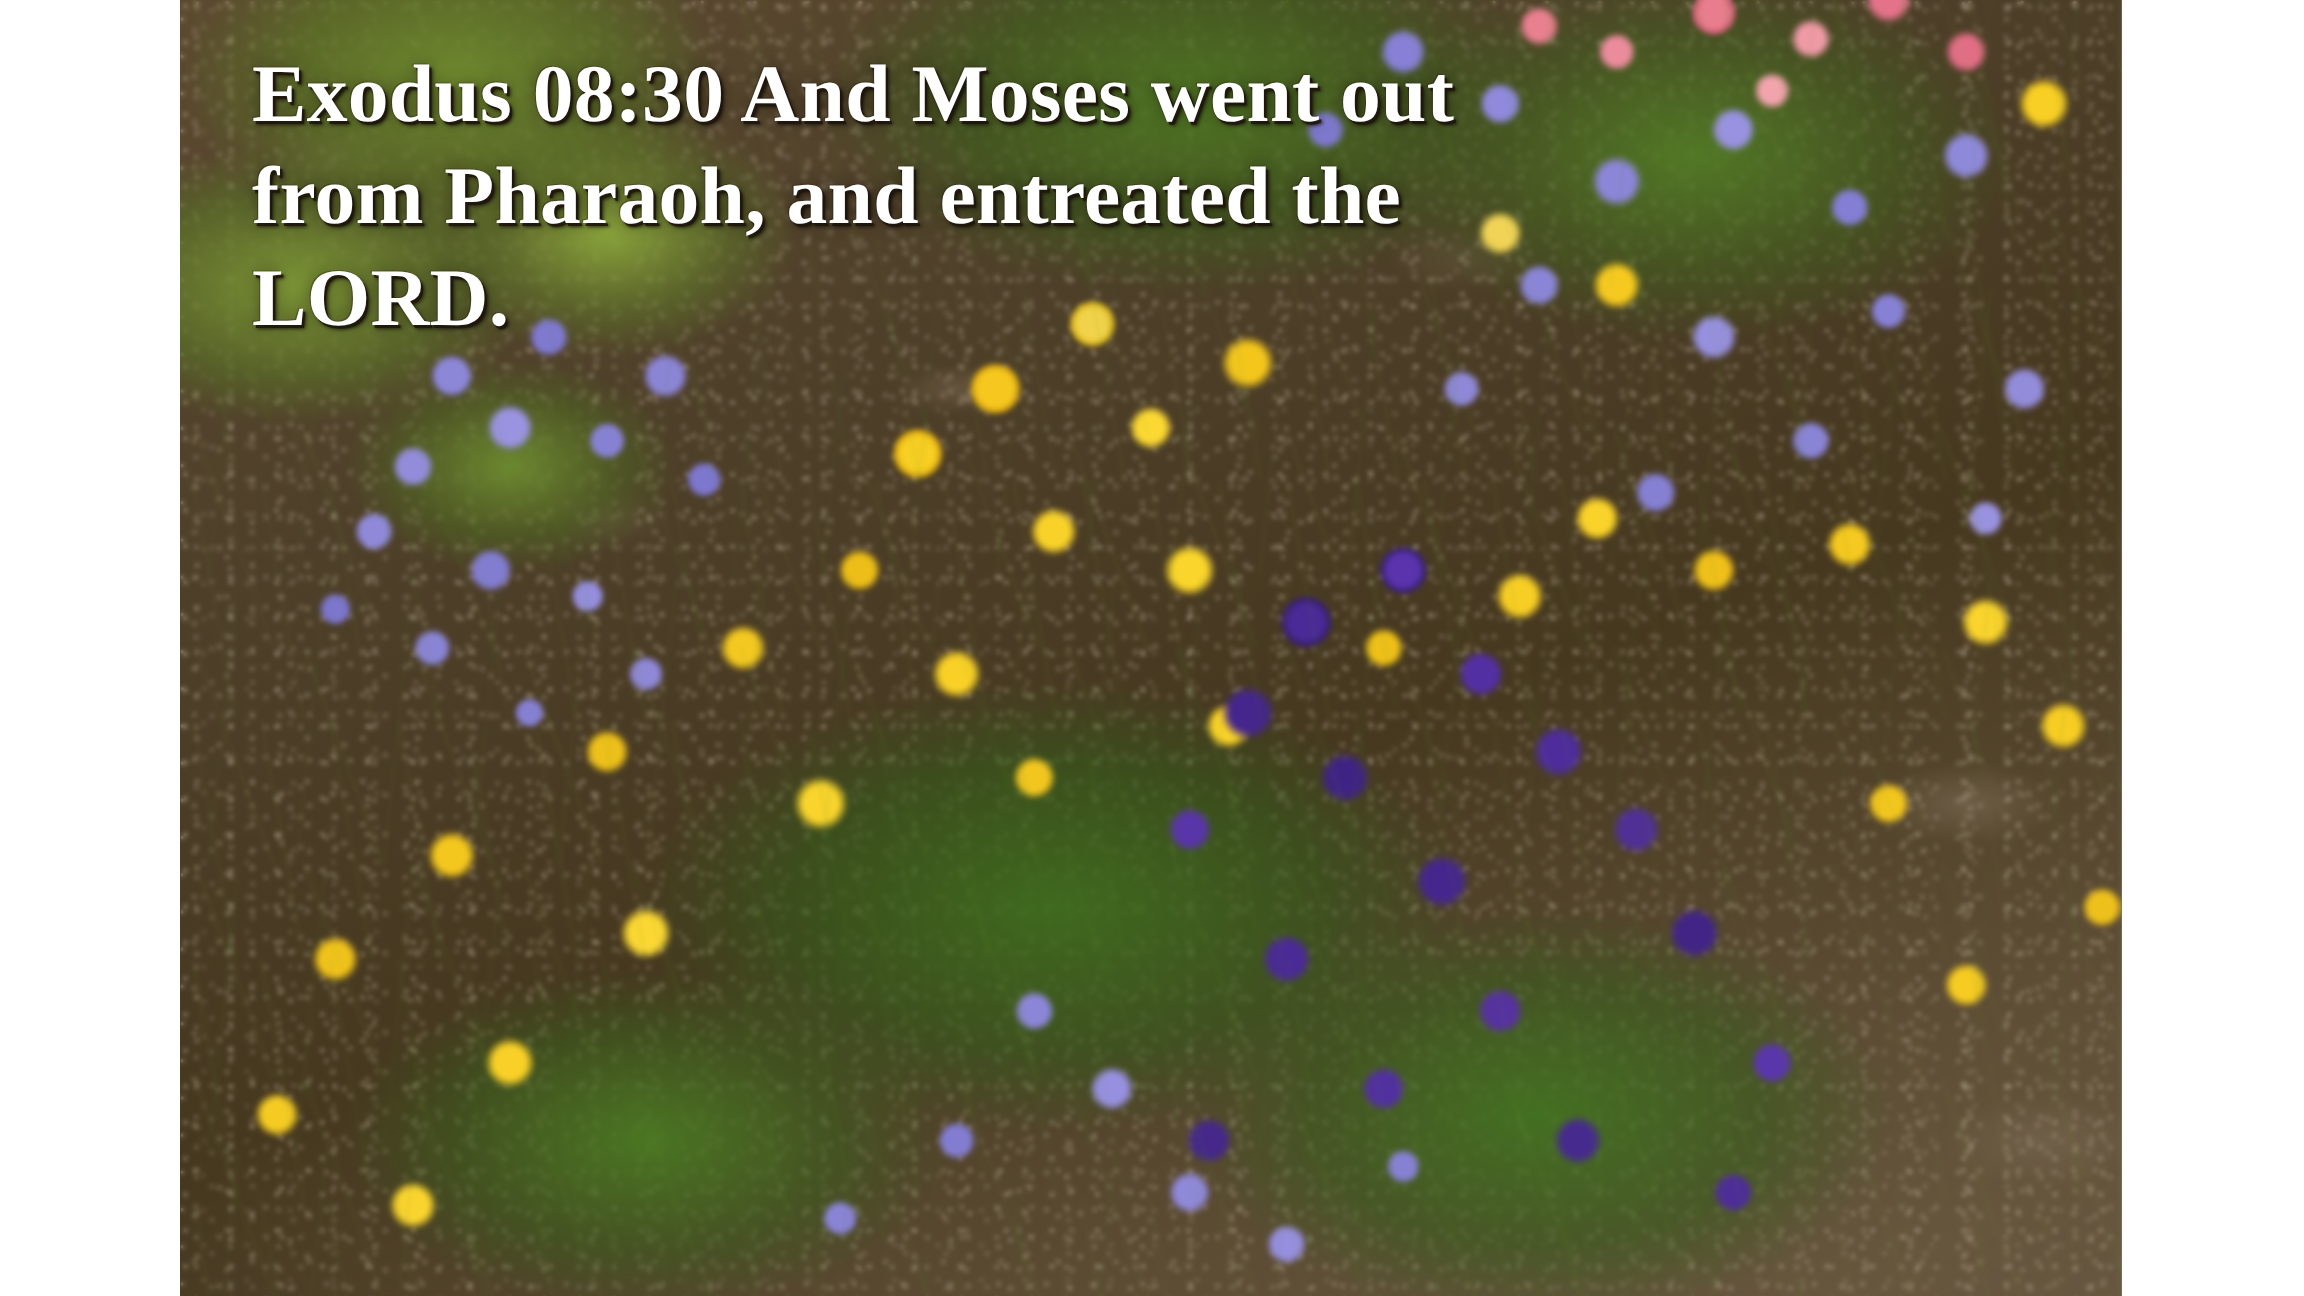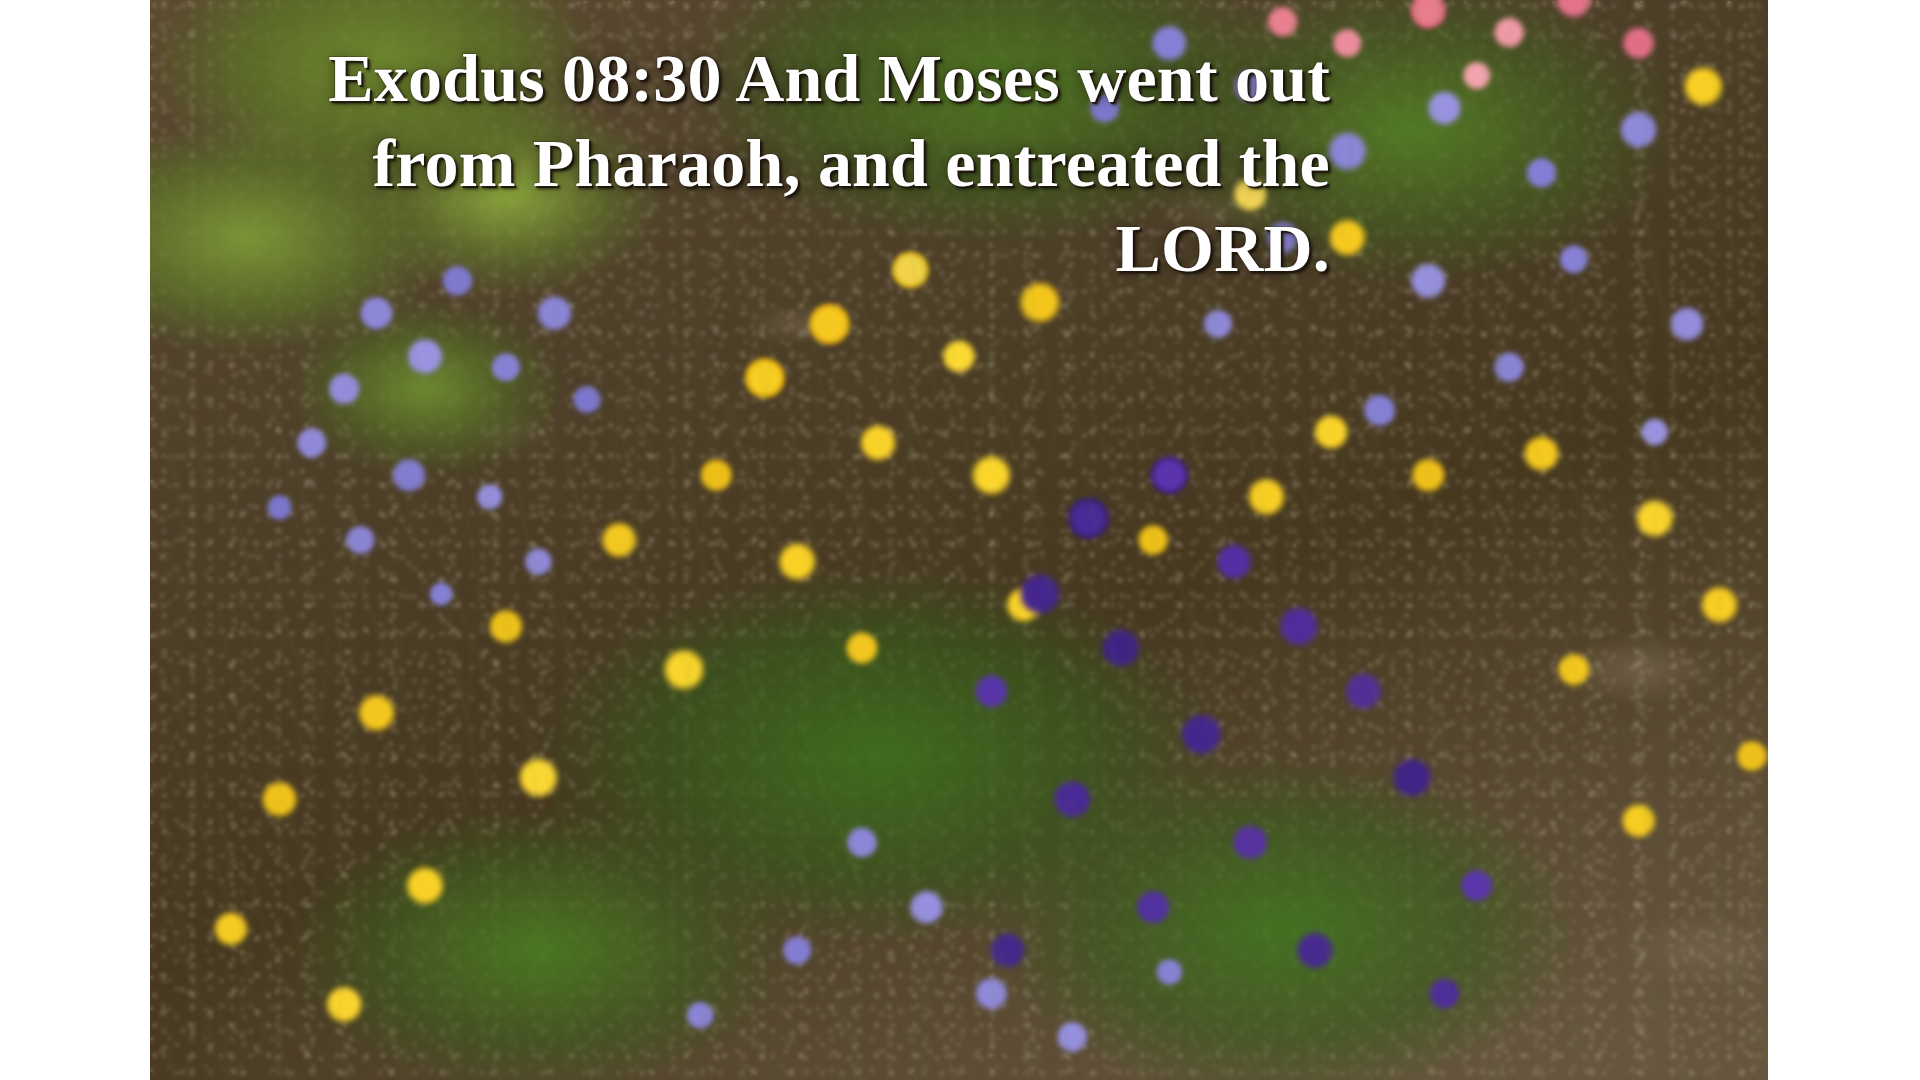--- a/index.html
+++ b/index.html
@@ -225,21 +225,21 @@
   .vignette {
     background: radial-gradient(ellipse 120% 120% at 50% 45%, transparent 55%, rgba(0,0,0,.22) 100%);
   }
 
   
   #verse-overlay {
     position: absolute;
     left: 210px;
     top: 36px;
     width: 1120px;
-    text-align: right;
+    text-align: left;
     color: #ffffff;
     font-family: "Liberation Serif", serif;
     font-weight: 700;
     font-size: 68px;
     line-height: 85px;
     letter-spacing: .2px;
     text-shadow:
        2px 2px 0 rgba(30,22,12,.85),
        3px 3px 3px rgba(20,14,8,.75),
       -1px -1px 0 rgba(40,32,20,.35),

